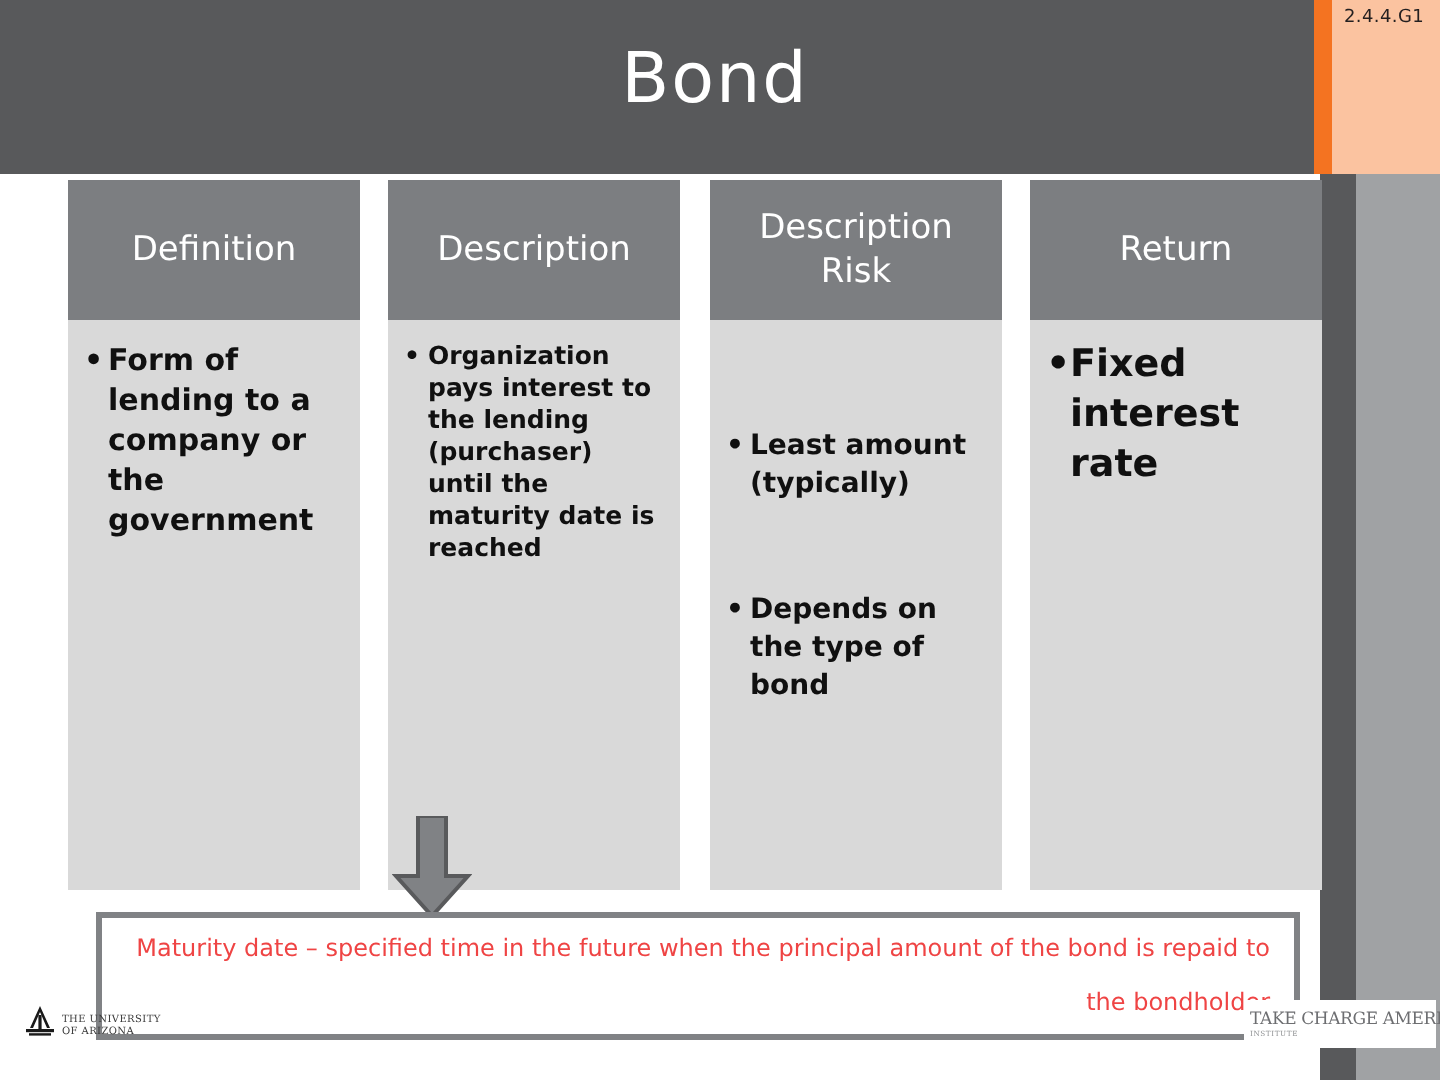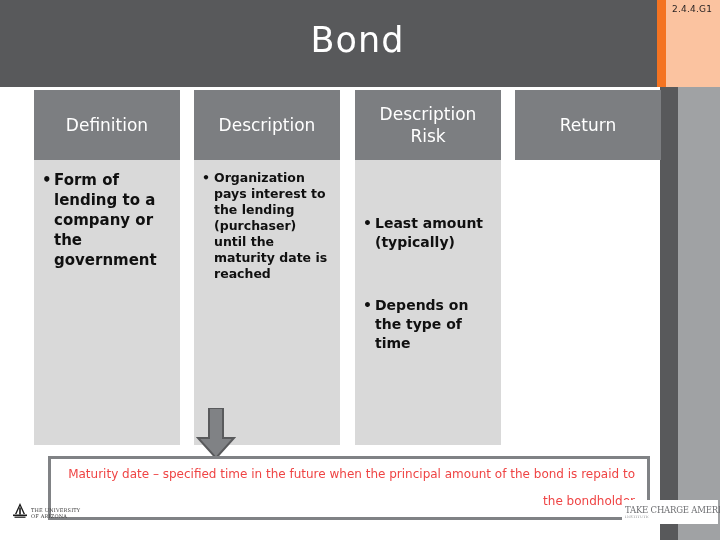--- a/index.html
+++ b/index.html
@@ -247,27 +247,32 @@
         <li>Organization pays interest to the lending (purchaser) until the maturity date is reached</li>
       </ul>
     </div>
   </div>
 
   <div class="col" id="col3">
     <div class="col-head">Description Risk</div>
     <div class="col-body">
       <ul>
         <li>Least amount (typically)</li>
-        <li>Depends on the type of time</li>
+        <li>Depends on the type of bond</li>
       </ul>
     </div>
   </div>
 
   <div class="col" id="col4">
     <div class="col-head">Return</div>
+    <div class="col-body">
+      <ul>
+        <li>Fixed interest rate</li>
+      </ul>
+    </div>
   </div>
 
   <div class="arrow">
     <svg width="40" height="52" viewBox="0 0 40 52">
       <polygon points="13,0 27,0 27,30 38,30 20,50 2,30 13,30" fill="#808285" stroke="#595a5c" stroke-width="2"></polygon>
     </svg>
   </div>
 
   <div class="callout">
     <div class="callout-text">Maturity date – specified time in the future when the principal amount of the bond is repaid to the bondholder</div>

